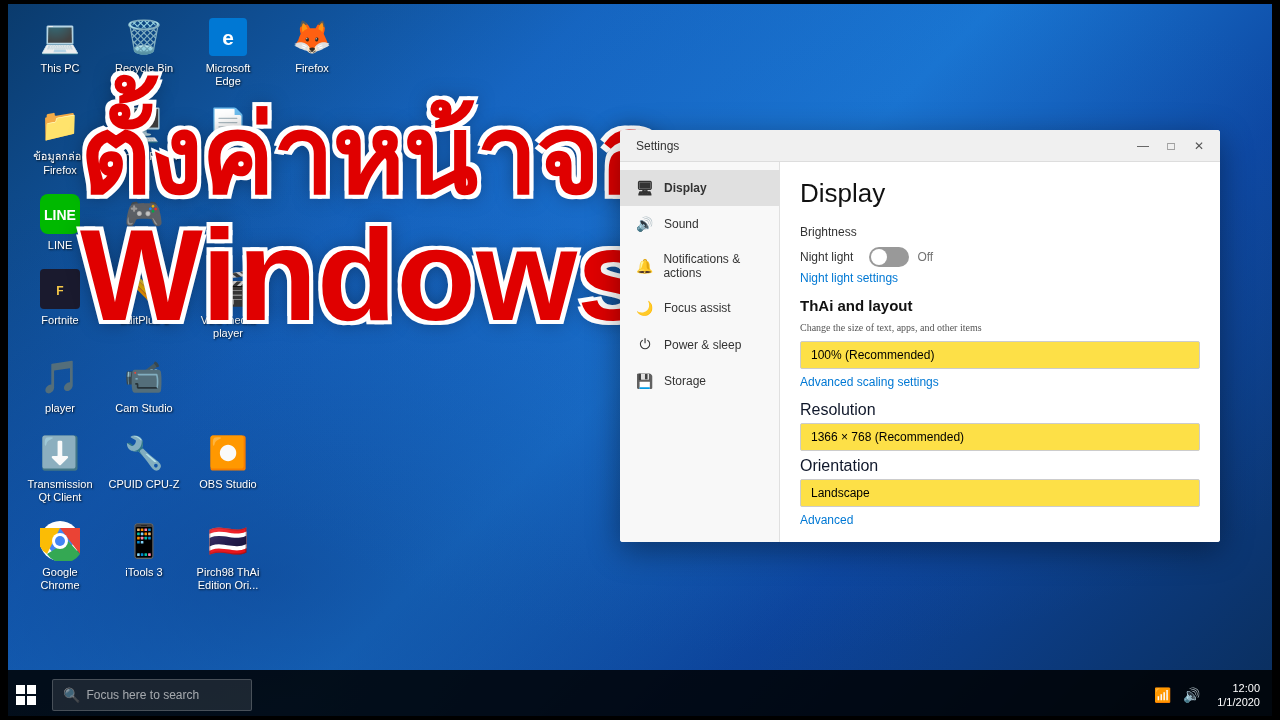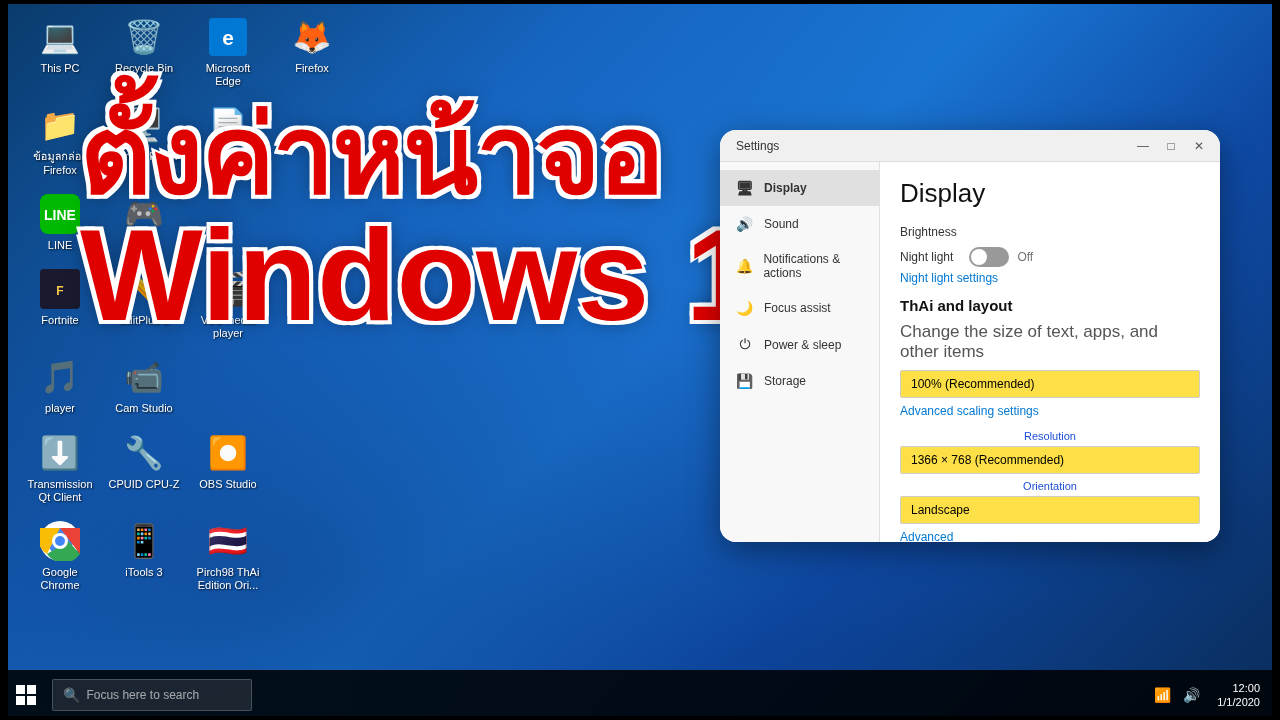--- a/index.html
+++ b/index.html
@@ -137,23 +137,23 @@
         0 0 20px rgba(0,0,0,0.5);
       font-family: Arial Black, Arial, sans-serif;
       line-height: 1;
     }
 
     
     .settings-window {
       position: absolute;
       top: 130px;
       right: 60px;
-      width: 500px;
+      width: 600px;
       background: #fff;
-      border-radius: 16px;
+      border-radius: 3px;
       box-shadow: 0 8px 32px rgba(0,0,0,0.4);
       z-index: 50;
       overflow: hidden;
     }
 
     .window-titlebar {
       background: #f0f0f0;
       height: 32px;
       display: flex;
       align-items: center;
@@ -278,23 +278,24 @@
     }
 
     .section-title {
       font-size: 15px;
       font-weight: 600;
       color: #111;
       margin-bottom: 8px;
     }
 
     .section-desc {
-      font-size: 17px;
+      font-size: 10px;
       color: #555;
       margin-bottom: 8px;
+      font-family: Liberation Serif, serif;
     }
 
     .dropdown-row {
       display: flex;
       align-items: center;
       gap: 8px;
       margin-bottom: 6px;
     }
 
     .settings-dropdown {
@@ -302,24 +303,23 @@
       border: 1px solid #ccc;
       border-radius: 2px;
       padding: 6px 10px;
       font-size: 12px;
       background: #fde047;
       appearance: none;
       cursor: pointer;
     }
 
     .field-label {
-      font-size: 11px;
-      color: #1d4ed8;
+      font-size: 16px;
+      color: #0f172a;
       margin-bottom: 4px;
-      text-align: center;
     }
 
     .taskbar {
       position: absolute;
       bottom: 0;
       left: 0;
       right: 0;
       height: 50px;
       background: rgba(0,0,0,0.85);
       display: flex;

